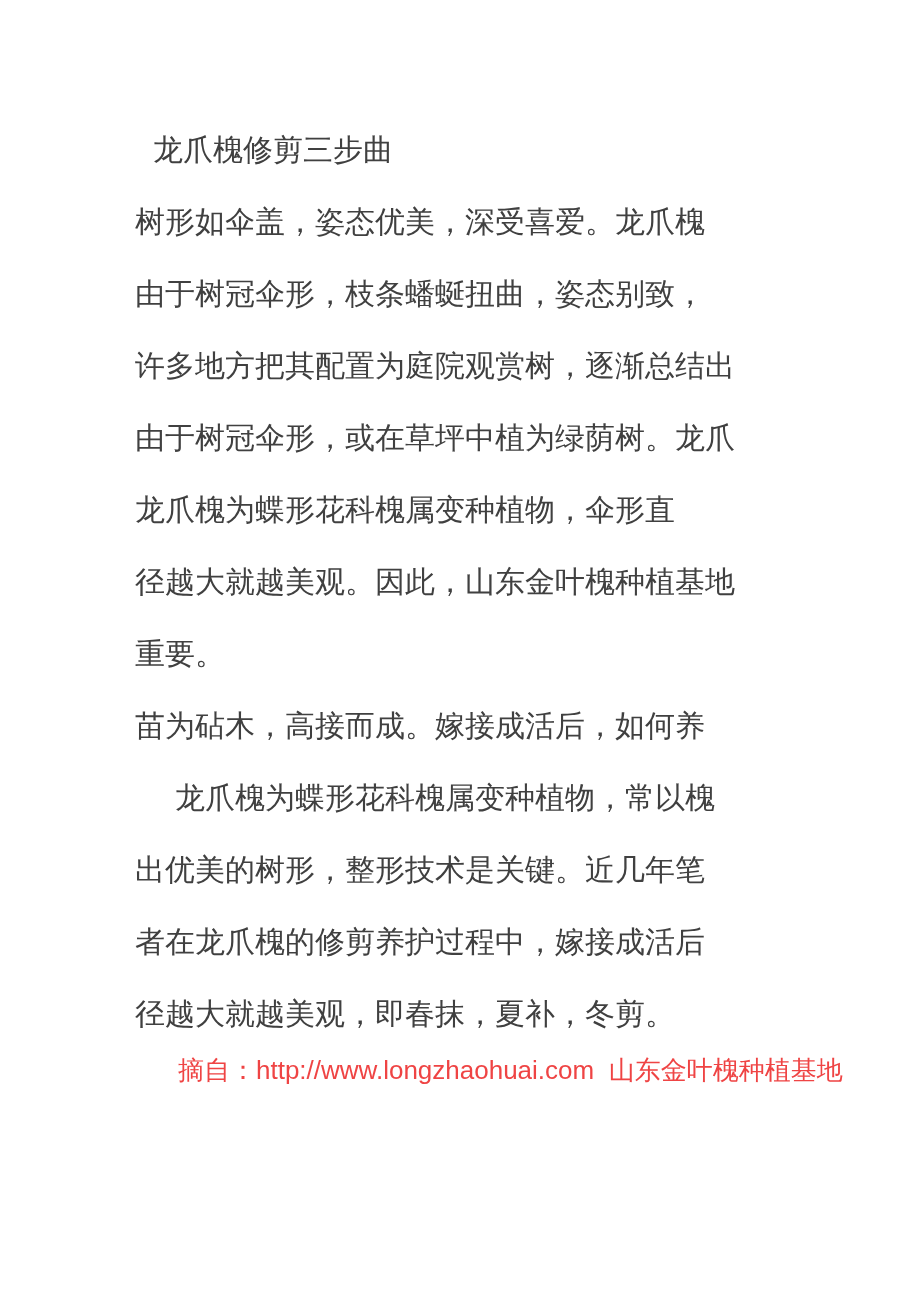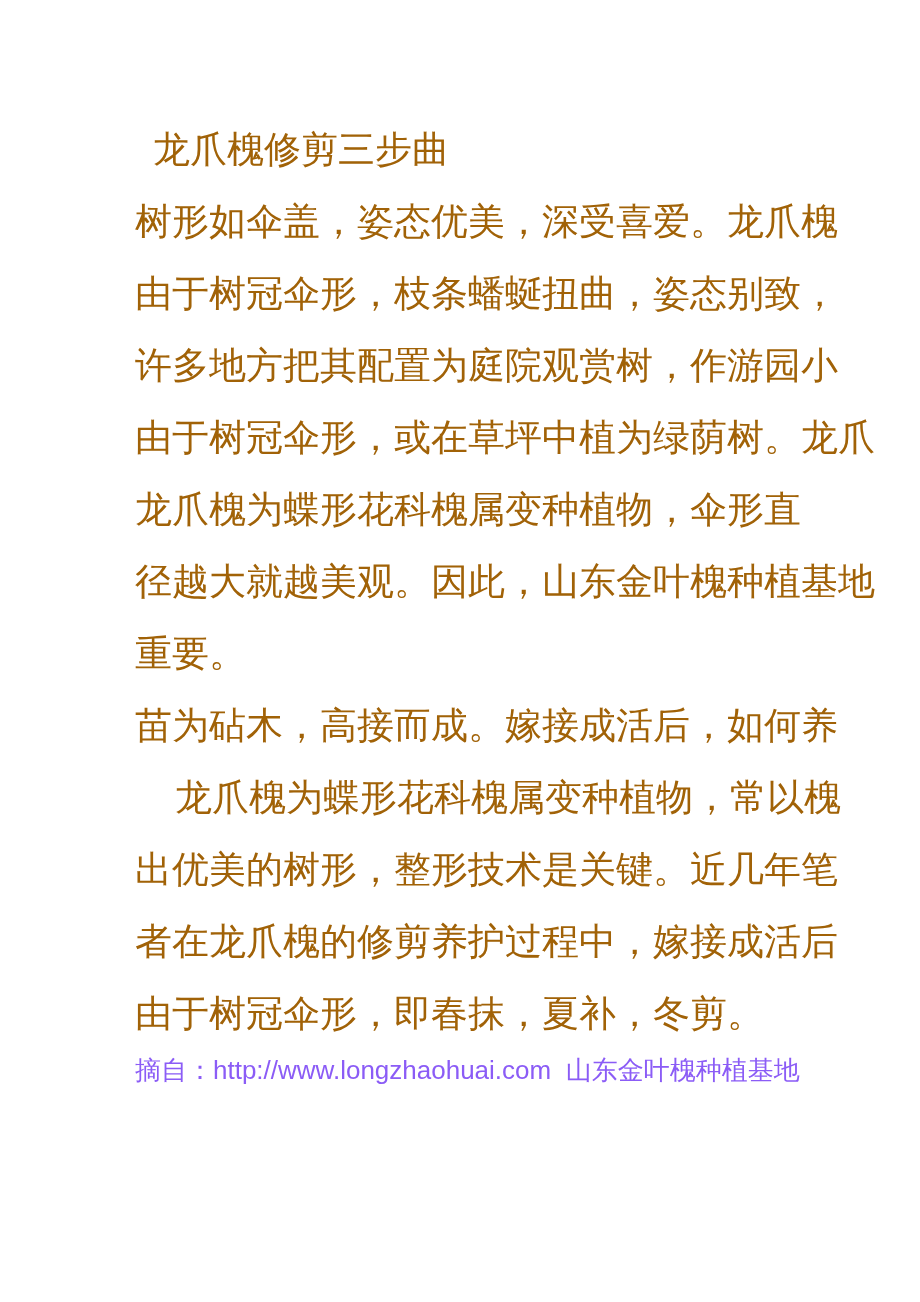--- a/index.html
+++ b/index.html
@@ -17,51 +17,52 @@
   }
   .doc-content {
     position: absolute;
     top: 114px;
     left: 135px;
     width: 660px;
   }
   .line {
     height: 72px;
     line-height: 72px;
-    font-size: 37px;
+    font-size: 30px;
     letter-spacing: 0;
     white-space: pre;
-    color: #a16207;
+    color: #404040;
   }
   .line.title-indent {
     padding-left: 18px;
   }
   .line.para-indent {
     padding-left: 40px;
   }
   .citation {
     margin-top: 0;
     height: 40px;
     line-height: 40px;
     font-size: 26px;
     white-space: pre;
-    color: #8b5cf6;
+    color: #ef4444;
+    margin-left: 43px;
   }
 </style>
 </head>
 <body>
 
 <div class="doc-content">
   <div class="line title-indent">龙爪槐修剪三步曲</div>
   <div class="line">树形如伞盖，姿态优美，深受喜爱。龙爪槐</div>
   <div class="line">由于树冠伞形，枝条蟠蜒扭曲，姿态别致，</div>
-  <div class="line">许多地方把其配置为庭院观赏树，作游园小</div>
+  <div class="line">许多地方把其配置为庭院观赏树，逐渐总结出</div>
   <div class="line">由于树冠伞形，或在草坪中植为绿荫树。龙爪</div>
   <div class="line">龙爪槐为蝶形花科槐属变种植物，伞形直</div>
   <div class="line">径越大就越美观。因此，山东金叶槐种植基地</div>
   <div class="line">重要。</div>
   <div class="line">苗为砧木，高接而成。嫁接成活后，如何养</div>
   <div class="line para-indent">龙爪槐为蝶形花科槐属变种植物，常以槐</div>
   <div class="line">出优美的树形，整形技术是关键。近几年笔</div>
   <div class="line">者在龙爪槐的修剪养护过程中，嫁接成活后</div>
-  <div class="line">由于树冠伞形，即春抹，夏补，冬剪。</div>
+  <div class="line">径越大就越美观，即春抹，夏补，冬剪。</div>
   <div class="citation">摘自：http://www.longzhaohuai.com  山东金叶槐种植基地</div>
 </div>
 
 </body></html>

